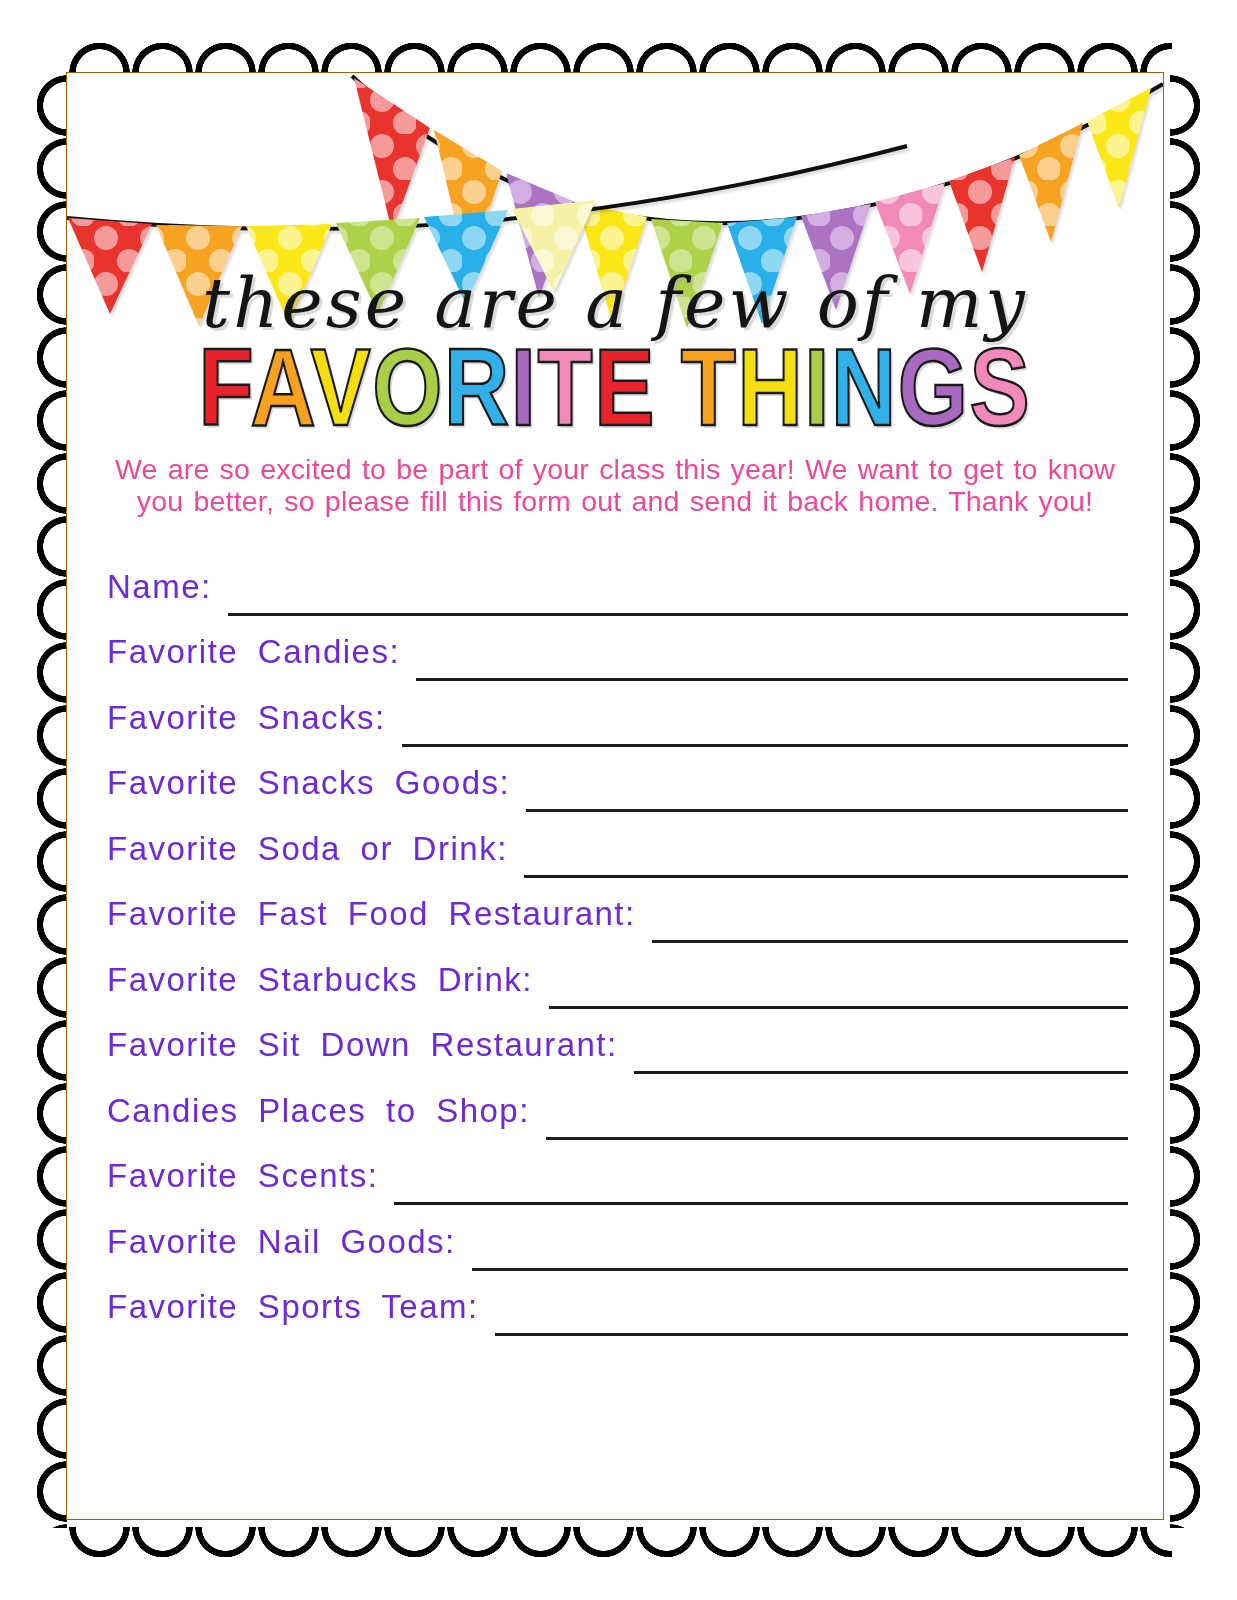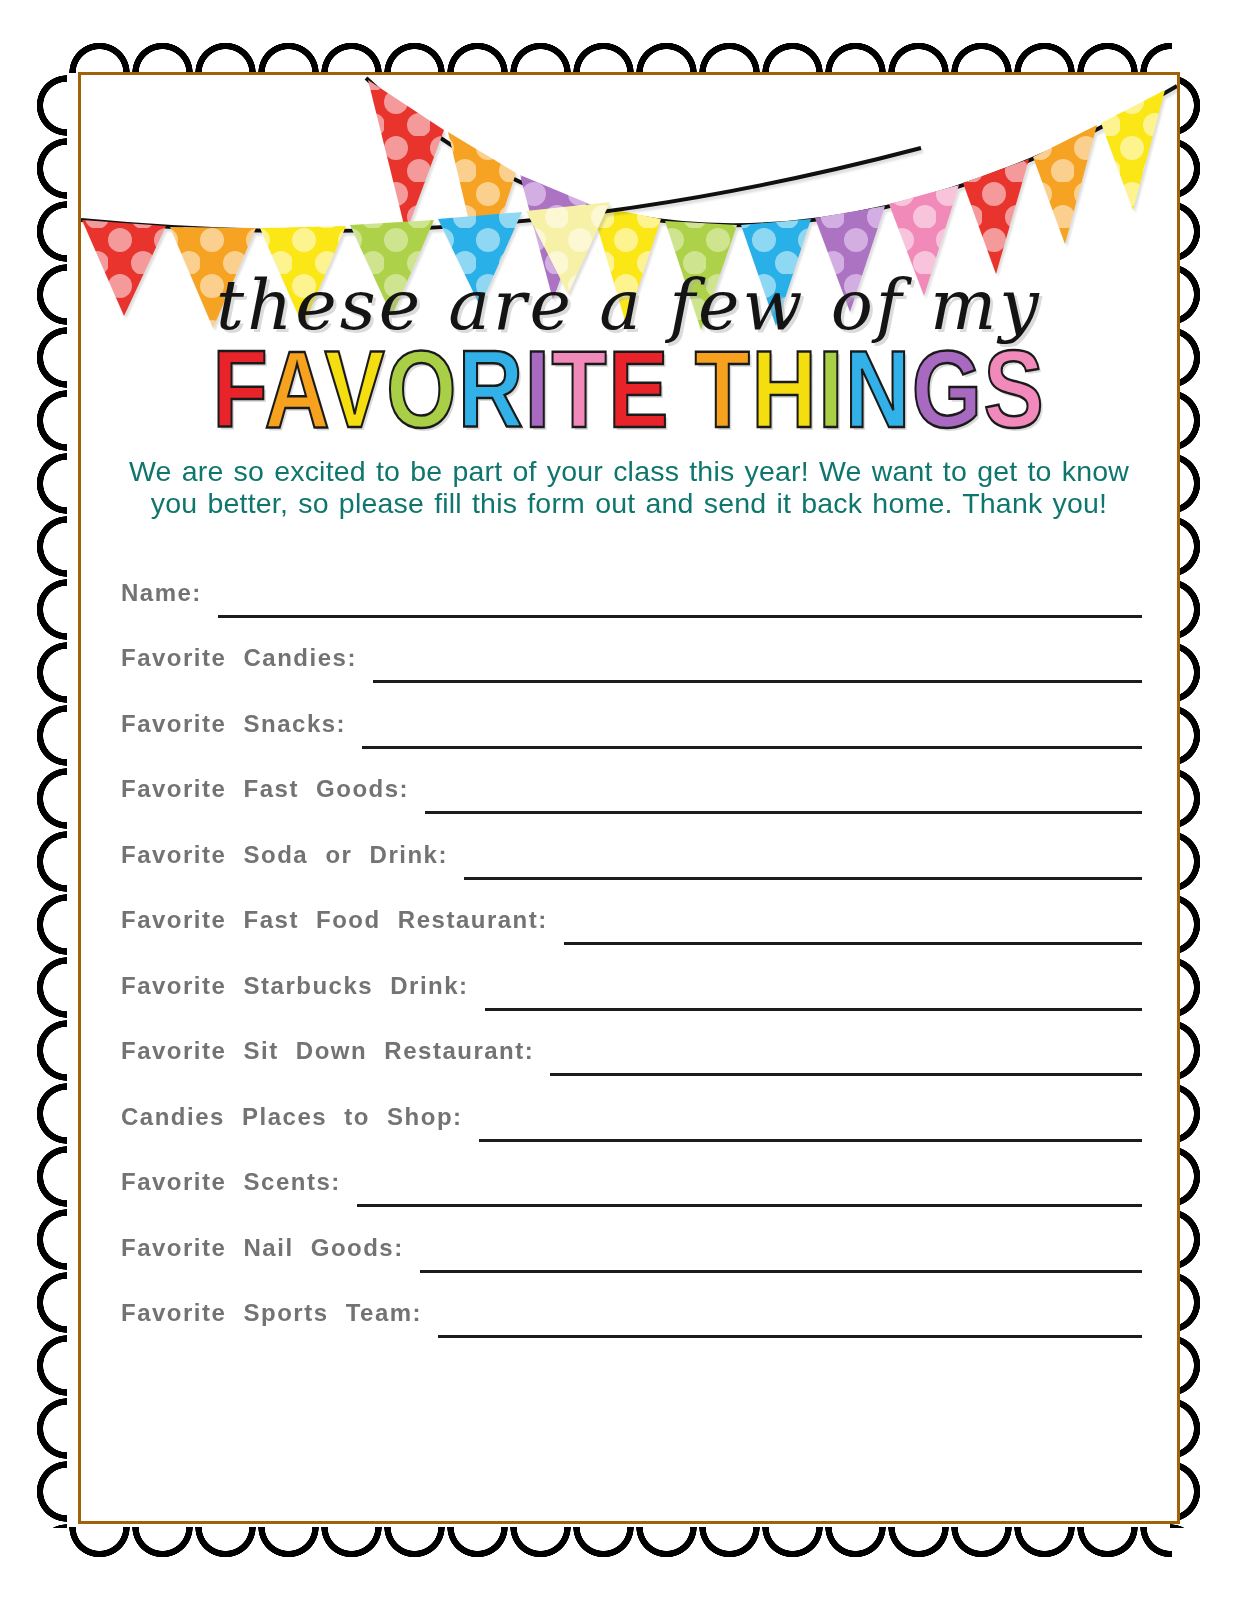--- a/index.html
+++ b/index.html
@@ -14,46 +14,46 @@
   .sc-bottom{left:68px;width:1104px;top:1527px;height:31px;
     background-image:radial-gradient(circle 30px at 50% 0%, #fff 0 23.5px, #000 24px 30px, transparent 30.5px);
     background-size:63px 31px;background-repeat:repeat-x;}
   .sc-left{top:74px;height:1454px;left:36px;width:31px;
     background-image:radial-gradient(circle 30px at 100% 50%, #fff 0 23.5px, #000 24px 30px, transparent 30.5px);
     background-size:31px 63px;background-repeat:repeat-y;}
   .sc-right{top:74px;height:1454px;left:1170px;width:31px;
     background-image:radial-gradient(circle 30px at 0% 50%, #fff 0 23.5px, #000 24px 30px, transparent 30.5px);
     background-size:31px 63px;background-repeat:repeat-y;}
 
-  #frame{position:absolute;left:78px;top:72px;width:1096px;height:1446px;
-         border:3px solid #a16207;background:#ffffff;z-index:2;}
+  #frame{position:absolute;left:66px;top:72px;width:1096px;height:1446px;
+         border:1px solid #a16207;background:#ffffff;z-index:2;}
 
   
   #banner{position:absolute;left:0;top:0;width:1096px;height:350px;}
   .string{fill:none;stroke:#101010;stroke-width:4;}
 
   #script-title{position:absolute;left:0;top:192px;width:100%;text-align:center;
     font-family:"DejaVu Serif",serif;font-style:italic;font-size:70px;line-height:1.1;
     color:#141414;letter-spacing:3px;text-shadow:3px 3px 0 rgba(175,175,175,.45);}
 
   #big-title{position:absolute;left:0;top:258px;width:100%;text-align:center;
     font-family:"Liberation Sans",sans-serif;font-weight:bold;font-size:110px;line-height:1.02;
     letter-spacing:2px;-webkit-text-stroke:2.5px #1a1a1a;
     text-shadow:3px 3px 0 rgba(190,190,190,.55);transform:scaleX(.82);transform-origin:center top;
     white-space:nowrap;}
   #big-title .word2{margin-left:30px;}
 
   #intro{position:absolute;left:0;top:380px;width:100%;text-align:center;
-    font-size:28.5px;line-height:32px;color:#0f766e;letter-spacing:.2px;word-spacing:2px;}
+    font-size:28.5px;line-height:32px;color:#ec4899;letter-spacing:.2px;word-spacing:2px;}
 
   
   #rows{position:absolute;left:40px;right:35px;top:480px;}
   .row{display:flex;align-items:flex-end;height:65.5px;}
-  .flabel{font-size:24px;line-height:1;color:#737373;letter-spacing:1.5px;word-spacing:9px;
-          margin-bottom:16px;white-space:nowrap;font-weight:bold;}
+  .flabel{font-size:33px;line-height:1;color:#6d28d9;letter-spacing:1.5px;word-spacing:9px;
+          margin-bottom:16px;white-space:nowrap;}
   .fline{flex:1;height:0;border-bottom:3px solid #1c1c1c;margin-left:16px;margin-bottom:3px;}
 </style>
 </head>
 <body>
 
 <div id="page">
 
   <div class="scallop sc-top"></div>
   <div class="scallop sc-bottom"></div>
   <div class="scallop sc-left"></div>
@@ -147,21 +147,21 @@
       </div>
       <div class="row">
         <span class="flabel">Favorite Candies:</span>
         <span class="fline"></span>
       </div>
       <div class="row">
         <span class="flabel">Favorite Snacks:</span>
         <span class="fline"></span>
       </div>
       <div class="row">
-        <span class="flabel">Favorite Fast Goods:</span>
+        <span class="flabel">Favorite Snacks Goods:</span>
         <span class="fline"></span>
       </div>
       <div class="row">
         <span class="flabel">Favorite Soda or Drink:</span>
         <span class="fline"></span>
       </div>
       <div class="row">
         <span class="flabel">Favorite Fast Food Restaurant:</span>
         <span class="fline"></span>
       </div>

